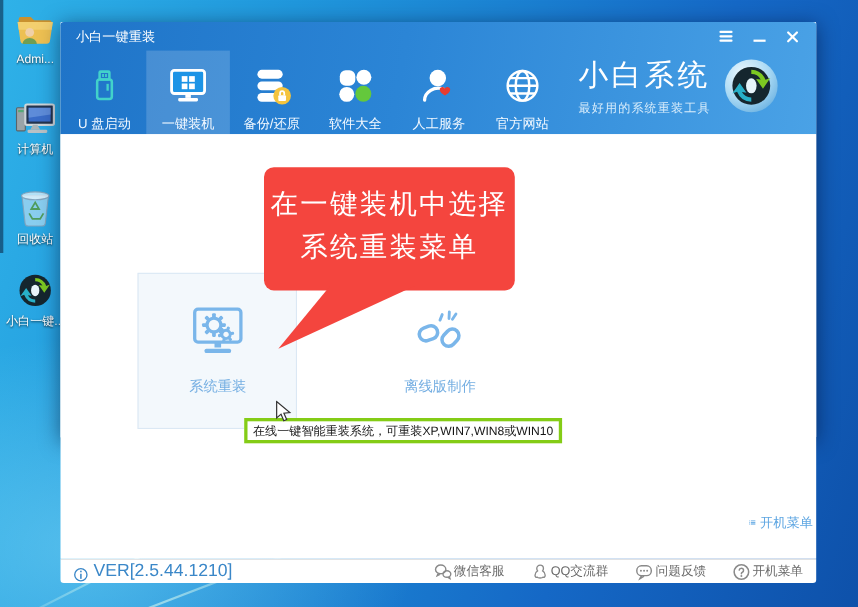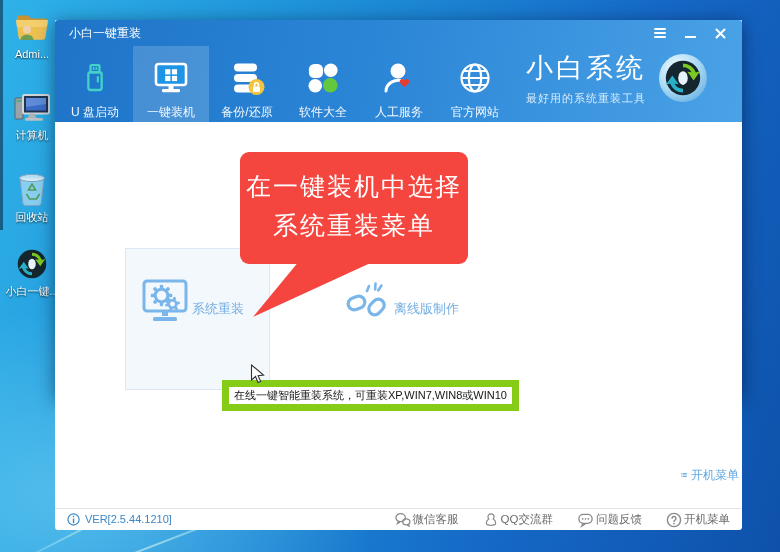--- a/index.html
+++ b/index.html
@@ -42,41 +42,41 @@
   .tab-label{font-size:12px;color:#f3f9ff;white-space:nowrap}
 
   .brand{position:absolute;right:34px;top:30px;display:flex;align-items:center;gap:12px}
   .brand-name{font-size:27px;color:#fff;letter-spacing:3px;white-space:nowrap}
   .brand-slogan{font-size:11px;color:#d9edfb;letter-spacing:1px;margin-top:5px;white-space:nowrap}
 
   
   .main{position:relative;height:386px;background:#fff}
   .action-box{position:absolute;left:70px;top:126px;width:145px;height:142px;
     background:#f3f8fc;border:1px solid #dbe8f4;box-sizing:border-box}
-  .action{position:absolute;top:154px;width:120px;display:flex;flex-direction:row;align-items:center;cursor:pointer}
+  .action{position:absolute;top:154px;width:120px;display:flex;flex-direction:column;align-items:center;cursor:pointer}
   .a1{left:83px}.a2{left:285px}.a3{left:470px}
   .alabel{margin-top:12px;font-size:13px;color:#74aee2;white-space:nowrap}
 
   .callout{position:absolute;left:185px;top:30px;width:228px;height:112px;box-sizing:border-box;
     background:#f4453e;border-radius:9px;color:#fff;text-align:center;
     font-size:25px;letter-spacing:2px;line-height:39px;padding-top:15px;z-index:3}
   .callout-tail{position:absolute;left:190px;top:138px;z-index:3}
 
   .tooltip{position:absolute;left:167px;top:258px;z-index:5;background:#fff;
-    border:7px solid #84cc16;font-size:11px;color:#151515;padding:1px 5px;white-space:nowrap}
+    border:3px solid #84cc16;font-size:11px;color:#151515;padding:1px 5px;white-space:nowrap}
   .cursor{position:absolute;left:195px;top:242px;z-index:6}
 
   .bootmenu{position:absolute;left:626px;top:344px;width:58px;display:flex;flex-direction:row;
     align-items:center;gap:4px;cursor:pointer}
   .bm-label{font-size:12px;color:#5ea6e2;white-space:nowrap}
 
   
   .footer{height:21px;border-top:1px solid #e4e4e4;background:#fff;border-radius:0 0 3px 3px;
     display:flex;align-items:center;justify-content:space-between;padding:0 12px}
-  .version{display:flex;align-items:flex-start;gap:5px;font-size:11px;color:#3a87c8}
+  .version{display:flex;align-items:flex-end;gap:5px;font-size:16px;color:#3a87c8}
   .flinks{display:flex;align-items:center}
   .flink{display:flex;align-items:center;gap:2px;font-size:11.5px;color:#6a6a6a;margin-left:24px;cursor:pointer}
 </style>
 </head>
 <body>
 
 <div class="desktop">
   <div class="leftshade"></div>
   <div class="streak s1"></div>
   <div class="streak s2"></div>

